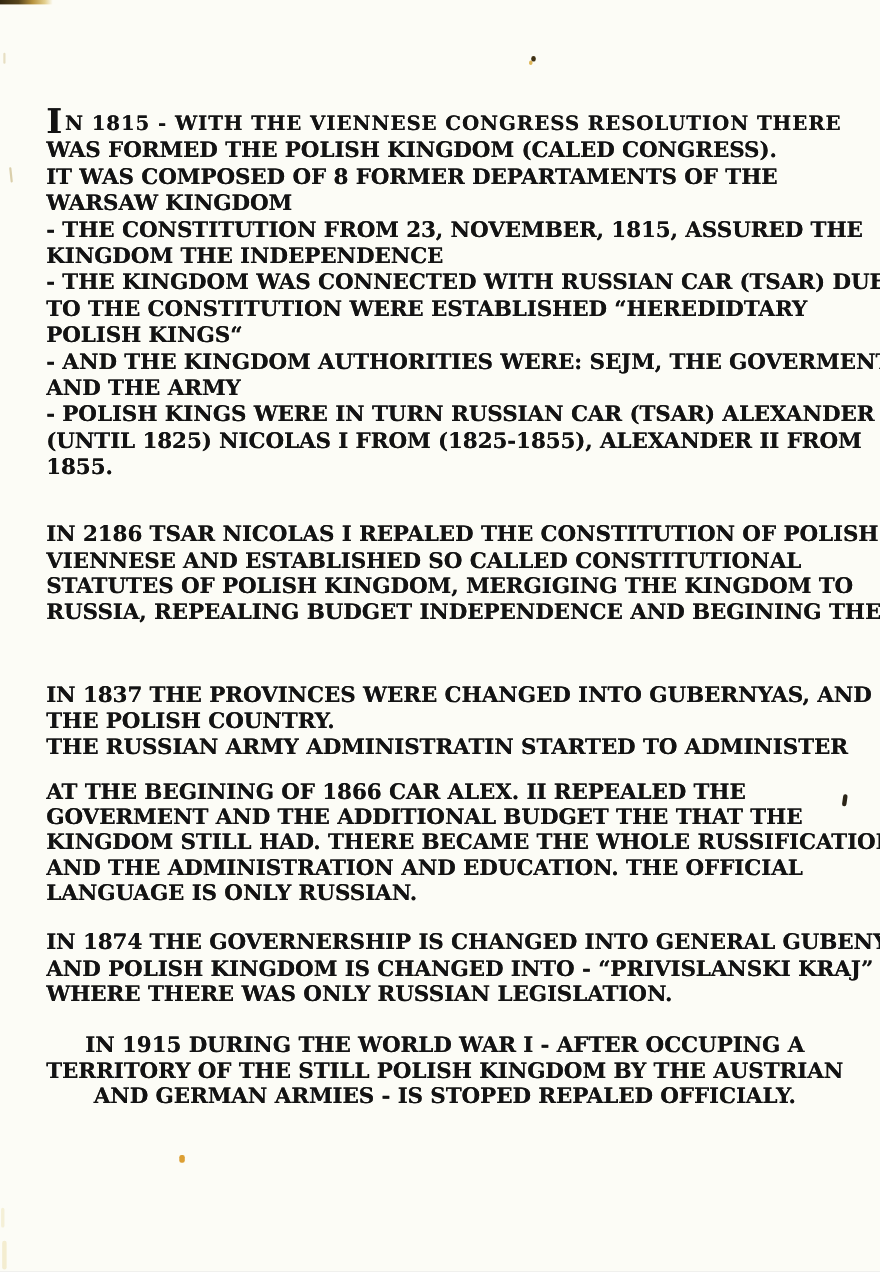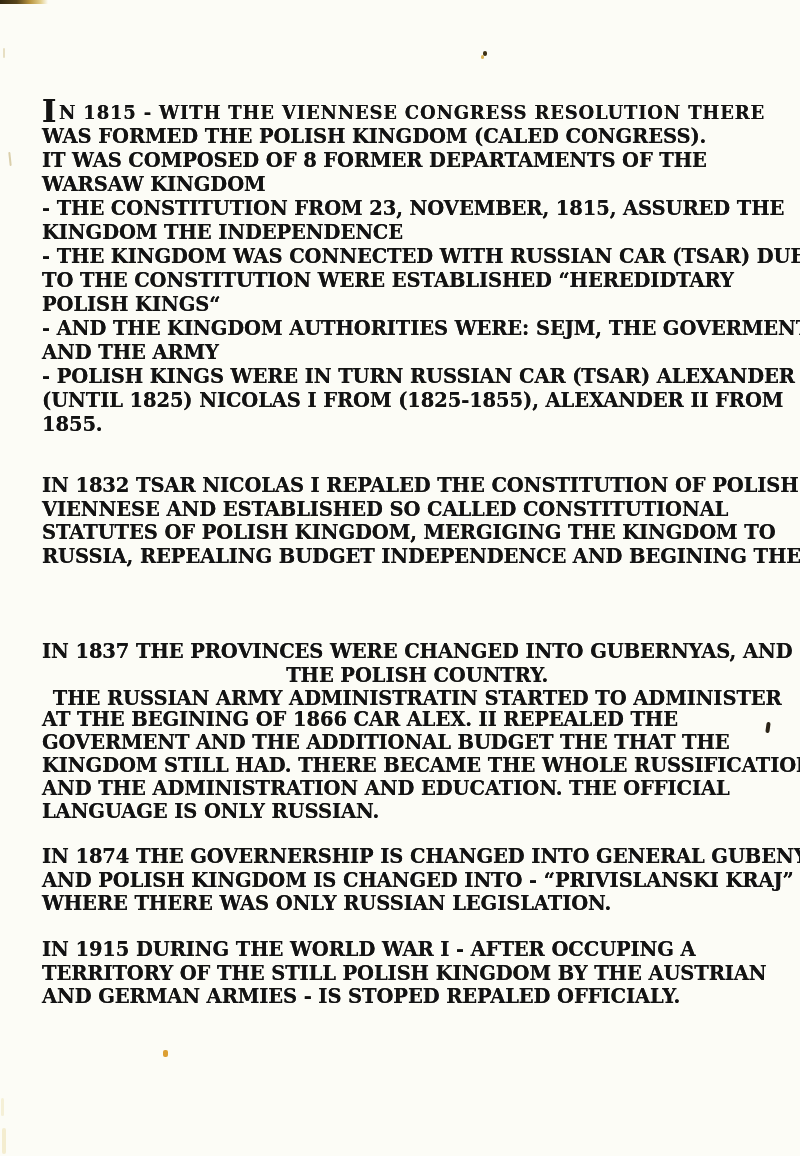--- a/index.html
+++ b/index.html
@@ -23,24 +23,24 @@
     text-shadow:0 0 0.5px rgba(19,19,19,0.85);
   }
   .line{height:inherit;}
   .p1{top:101px;line-height:24px;}
   .p1 .line-first{padding-left:17px;font-size:18px;letter-spacing:0.8px;}
   .dropcap{
     position:absolute;left:0;top:-5px;
     font-size:31px;line-height:31px;letter-spacing:0;
   }
   .p2{top:474px;}
-  .p3{top:640px;text-align:center;}
+  .p3{top:620px;}
   .p4{top:708px;line-height:23px;}
   .p5{top:845px;}
-  .p6{top:938px;}
+  .p6{top:938px;text-align:center;}
   .edge-strip{
     position:absolute;left:0;top:0;width:48px;height:4px;
     background:linear-gradient(90deg,#33270f 0%,#58451c 35%,#b89440 62%,#e3cf8e 85%,rgba(240,228,180,0) 100%);
   }
   .speck{position:absolute;border-radius:2px;}
 </style>
 </head>
 <body>
 
 <div class="page">
@@ -69,21 +69,21 @@
     <div class="line">TO THE CONSTITUTION WERE ESTABLISHED “HEREDIDTARY</div>
     <div class="line">POLISH KINGS“</div>
     <div class="line">- AND THE KINGDOM AUTHORITIES WERE: SEJM, THE GOVERMENT</div>
     <div class="line">AND THE ARMY</div>
     <div class="line">- POLISH KINGS WERE IN TURN RUSSIAN CAR (TSAR) ALEXANDER I</div>
     <div class="line">(UNTIL 1825) NICOLAS I FROM (1825-1855), ALEXANDER II FROM</div>
     <div class="line">1855.</div>
   </div>
 
   <div class="para p2">
-    <div class="line">IN 1832 TSAR NICOLAS I REPALED THE CONSTITUTION OF POLISH</div>
+    <div class="line">IN 2186 TSAR NICOLAS I REPALED THE CONSTITUTION OF POLISH</div>
     <div class="line">VIENNESE AND ESTABLISHED SO CALLED CONSTITUTIONAL</div>
     <div class="line">STATUTES OF POLISH KINGDOM, MERGIGING THE KINGDOM TO</div>
     <div class="line">RUSSIA, REPEALING BUDGET INDEPENDENCE AND BEGINING THE</div>
   </div>
 
   <div class="para p3">
     <div class="line">IN 1837 THE PROVINCES WERE CHANGED INTO GUBERNYAS, AND</div>
     <div class="line">THE POLISH COUNTRY.</div>
     <div class="line">THE RUSSIAN ARMY ADMINISTRATIN STARTED TO ADMINISTER</div>
   </div>

